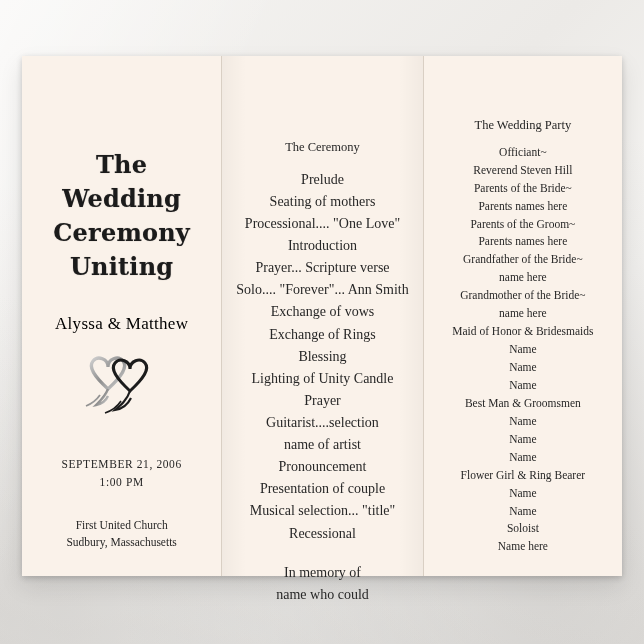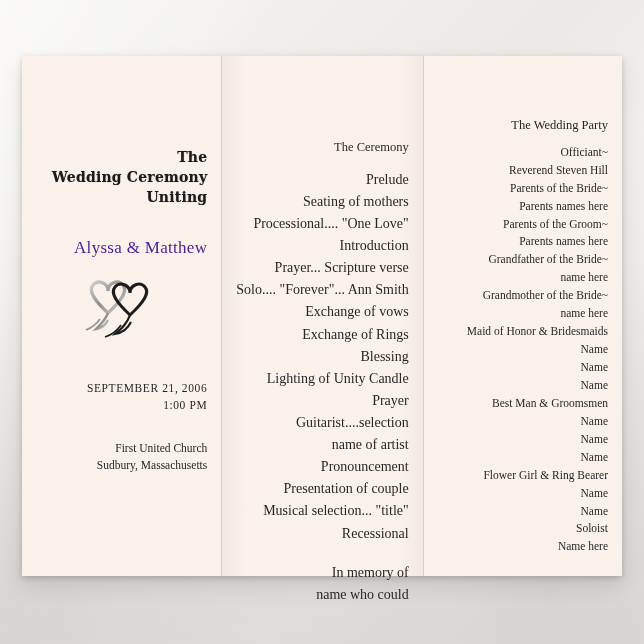--- a/index.html
+++ b/index.html
@@ -43,50 +43,50 @@
   .panels {
     position: absolute;
     inset: 0;
     display: flex;
   }
   .panel {
     position: relative;
     flex: 1 1 33.333%;
     padding: 26px 14px 18px 14px;
     box-sizing: border-box;
-    text-align: right;
+    text-align: center;
     color: #272727;
   }
   .panel + .panel {
     border-left: 1px solid #d9cfc4;
   }
   
   .panel.middle {
     background: linear-gradient(90deg, rgba(0,0,0,0.035) 0%, rgba(0,0,0,0) 12%, rgba(0,0,0,0) 88%, rgba(0,0,0,0.035) 100%);
   }
 
   
   .title-block {
     margin-top: 66px;
     font-family: "DejaVu Serif", serif;
     font-weight: bold;
-    font-size: 14px;
+    font-size: 24px;
     line-height: 1.42;
     letter-spacing: 0.2px;
     color: #1b1b1b;
     text-shadow: 0 0 1px rgba(0,0,0,0.35);
   }
   .title-block .line {
     display: block;
   }
   .couple {
     margin-top: 30px;
     font-family: "Liberation Serif", serif;
     font-size: 17px;
-    color: #4c1d95;
+    color: #000000;
     letter-spacing: 0.3px;
   }
   .hearts {
     margin-top: 14px;
     height: 74px;
     display: flex;
     align-items: center;
     justify-content: center;
   }
   .date-block {

